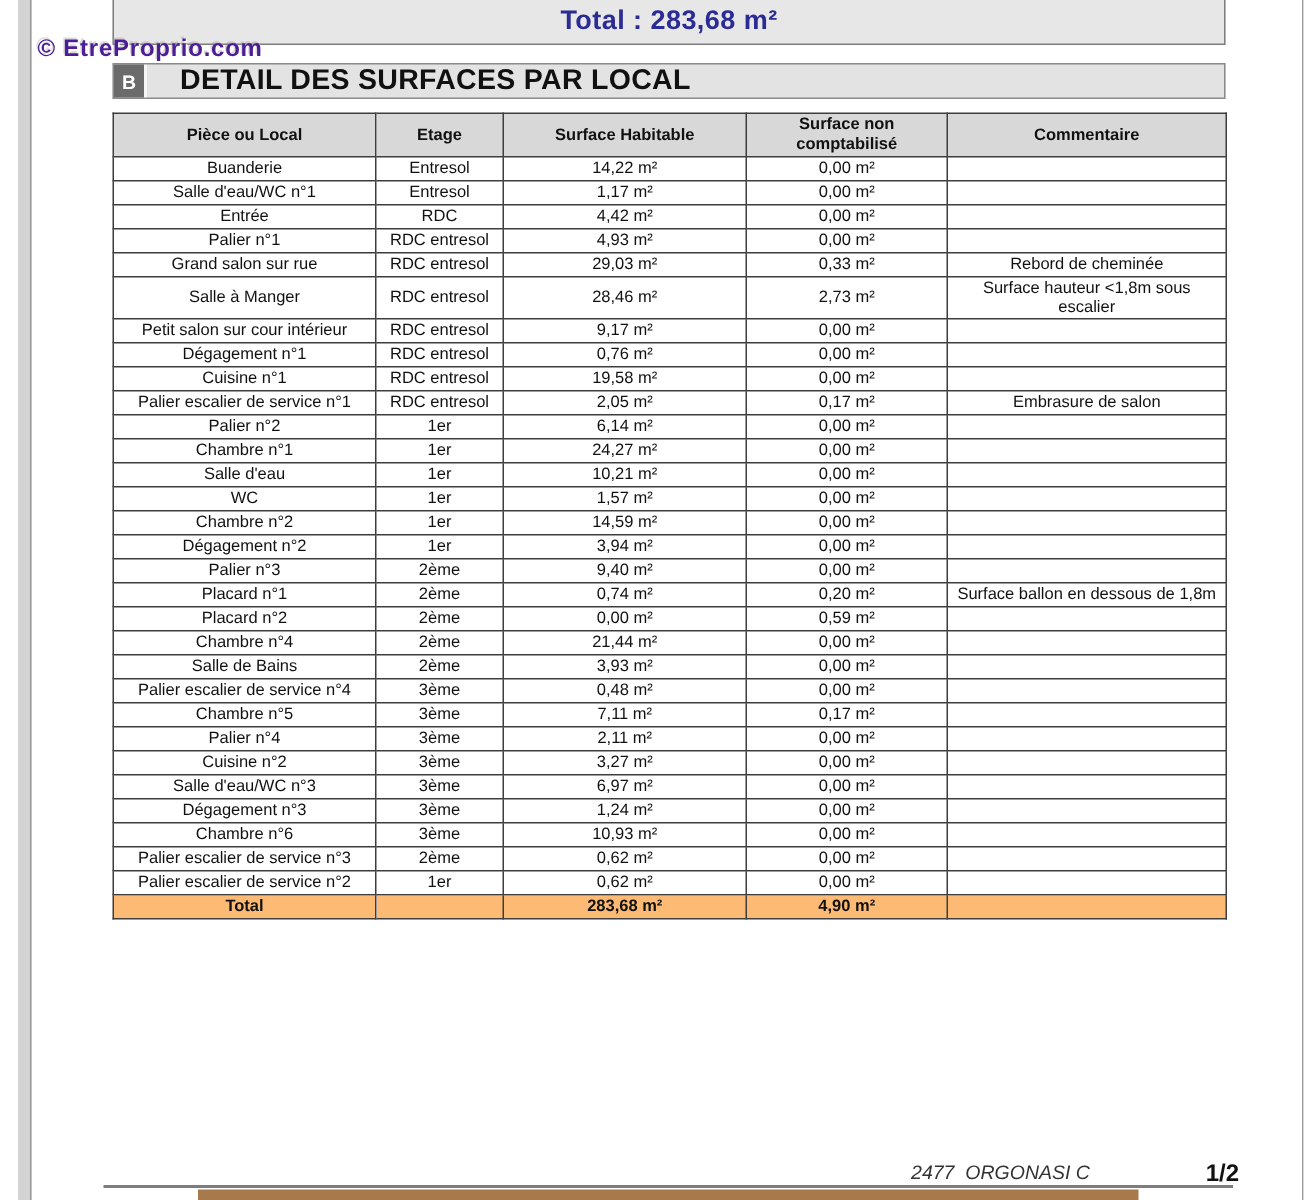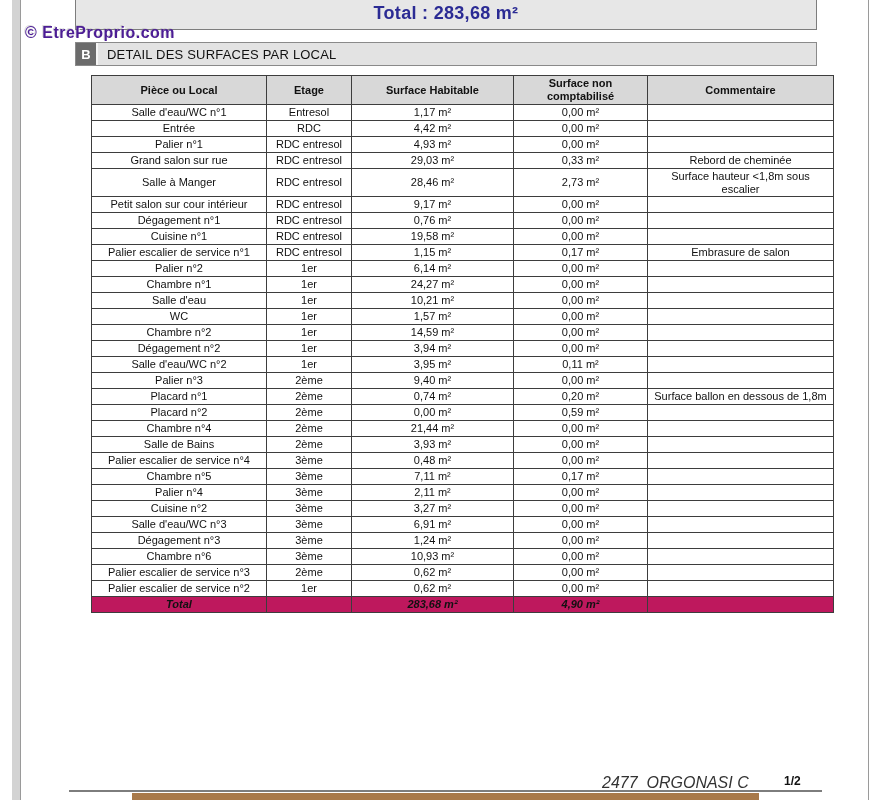--- a/index.html
+++ b/index.html
@@ -47,53 +47,53 @@
     background: #e3e3e3; border: 1px solid #8a8a8a;
     display: flex; align-items: stretch;
   }
   .section-badge {
     width: 22px; background: #6b6b6b; color: #ffffff;
     font-size: 13px; font-weight: bold;
     display: flex; align-items: center; justify-content: center;
     border-right: 2px solid #f5f5f5;
   }
   .section-title {
-    display: flex; align-items: center; padding-left: 9px;
-    font-size: 13px; font-weight: normal; color: #111111; letter-spacing: 0.2px;
+    display: flex; align-items: center; padding-left: 22px;
+    font-size: 19px; font-weight: bold; color: #111111; letter-spacing: 0.2px;
   }
 
   
   .surface-table {
     position: absolute; left: 63px; top: 75px; width: 742px;
-    border-collapse: collapse; table-layout: fixed; margin-left: 16px;
+    border-collapse: collapse; table-layout: fixed;
   }
   .surface-table th, .surface-table td {
     border: 1px solid #3d3d3d;
     text-align: center; vertical-align: middle;
     font-size: 11px; color: #111111;
     padding: 1px 3px; line-height: 12.5px;
     overflow: hidden;
   }
   .surface-table th {
     background: #d8d8d8; font-weight: bold; height: 28px; line-height: 13px;
   }
   .surface-table td { height: 16px; background: #ffffff; }
   .surface-table tr.total-row td {
-    background: #be185d; font-weight: bold; font-style: italic;
+    background: #fdba74; font-weight: bold;
   }
 
   
   .footer-ref {
     position: absolute; left: 590px; top: 774px; width: 130px;
-    text-align: center; font-size: 16px; font-style: italic; color: #333333;
+    text-align: center; font-size: 13px; font-style: italic; color: #333333;
     white-space: pre; z-index: 2;
   }
   .footer-page {
     position: absolute; left: 772px; top: 774px; width: 42px;
-    text-align: left; font-size: 12px; font-weight: bold; color: #111111; z-index: 2;
+    text-align: right; font-size: 16px; font-weight: bold; color: #111111; z-index: 2;
   }
   .footer-rule {
     position: absolute; left: 57px; top: 790px; width: 753px; height: 2px;
     background: #7d7d7d;
   }
   .brown-bar {
     position: absolute; left: 120px; top: 793px; width: 627px; height: 7px;
     background: #a8794a; z-index: 3;
   }
 </style>
@@ -128,20 +128,27 @@
         <tr>
           <th>Pièce ou Local</th>
           <th>Etage</th>
           <th>Surface Habitable</th>
           <th>Surface non comptabilisé</th>
           <th>Commentaire</th>
         </tr>
       </thead>
     <tbody>
         <tr>
+          <td>Buanderie</td>
+          <td>Entresol</td>
+          <td>14,22 m²</td>
+          <td>0,00 m²</td>
+          <td></td>
+        </tr>
+        <tr>
           <td>Salle d'eau/WC n°1</td>
           <td>Entresol</td>
           <td>1,17 m²</td>
           <td>0,00 m²</td>
           <td></td>
         </tr>
         <tr>
           <td>Entrée</td>
           <td>RDC</td>
           <td>4,42 m²</td>
@@ -186,21 +193,21 @@
         <tr>
           <td>Cuisine n°1</td>
           <td>RDC entresol</td>
           <td>19,58 m²</td>
           <td>0,00 m²</td>
           <td></td>
         </tr>
         <tr>
           <td>Palier escalier de service n°1</td>
           <td>RDC entresol</td>
-          <td>1,15 m²</td>
+          <td>2,05 m²</td>
           <td>0,17 m²</td>
           <td>Embrasure de salon</td>
         </tr>
         <tr>
           <td>Palier n°2</td>
           <td>1er</td>
           <td>6,14 m²</td>
           <td>0,00 m²</td>
           <td></td>
         </tr>
@@ -230,27 +237,20 @@
           <td>1er</td>
           <td>14,59 m²</td>
           <td>0,00 m²</td>
           <td></td>
         </tr>
         <tr>
           <td>Dégagement n°2</td>
           <td>1er</td>
           <td>3,94 m²</td>
           <td>0,00 m²</td>
-          <td></td>
-        </tr>
-        <tr>
-          <td>Salle d'eau/WC n°2</td>
-          <td>1er</td>
-          <td>3,95 m²</td>
-          <td>0,11 m²</td>
           <td></td>
         </tr>
         <tr>
           <td>Palier n°3</td>
           <td>2ème</td>
           <td>9,40 m²</td>
           <td>0,00 m²</td>
           <td></td>
         </tr>
         <tr>
@@ -305,21 +305,21 @@
         <tr>
           <td>Cuisine n°2</td>
           <td>3ème</td>
           <td>3,27 m²</td>
           <td>0,00 m²</td>
           <td></td>
         </tr>
         <tr>
           <td>Salle d'eau/WC n°3</td>
           <td>3ème</td>
-          <td>6,91 m²</td>
+          <td>6,97 m²</td>
           <td>0,00 m²</td>
           <td></td>
         </tr>
         <tr>
           <td>Dégagement n°3</td>
           <td>3ème</td>
           <td>1,24 m²</td>
           <td>0,00 m²</td>
           <td></td>
         </tr>

